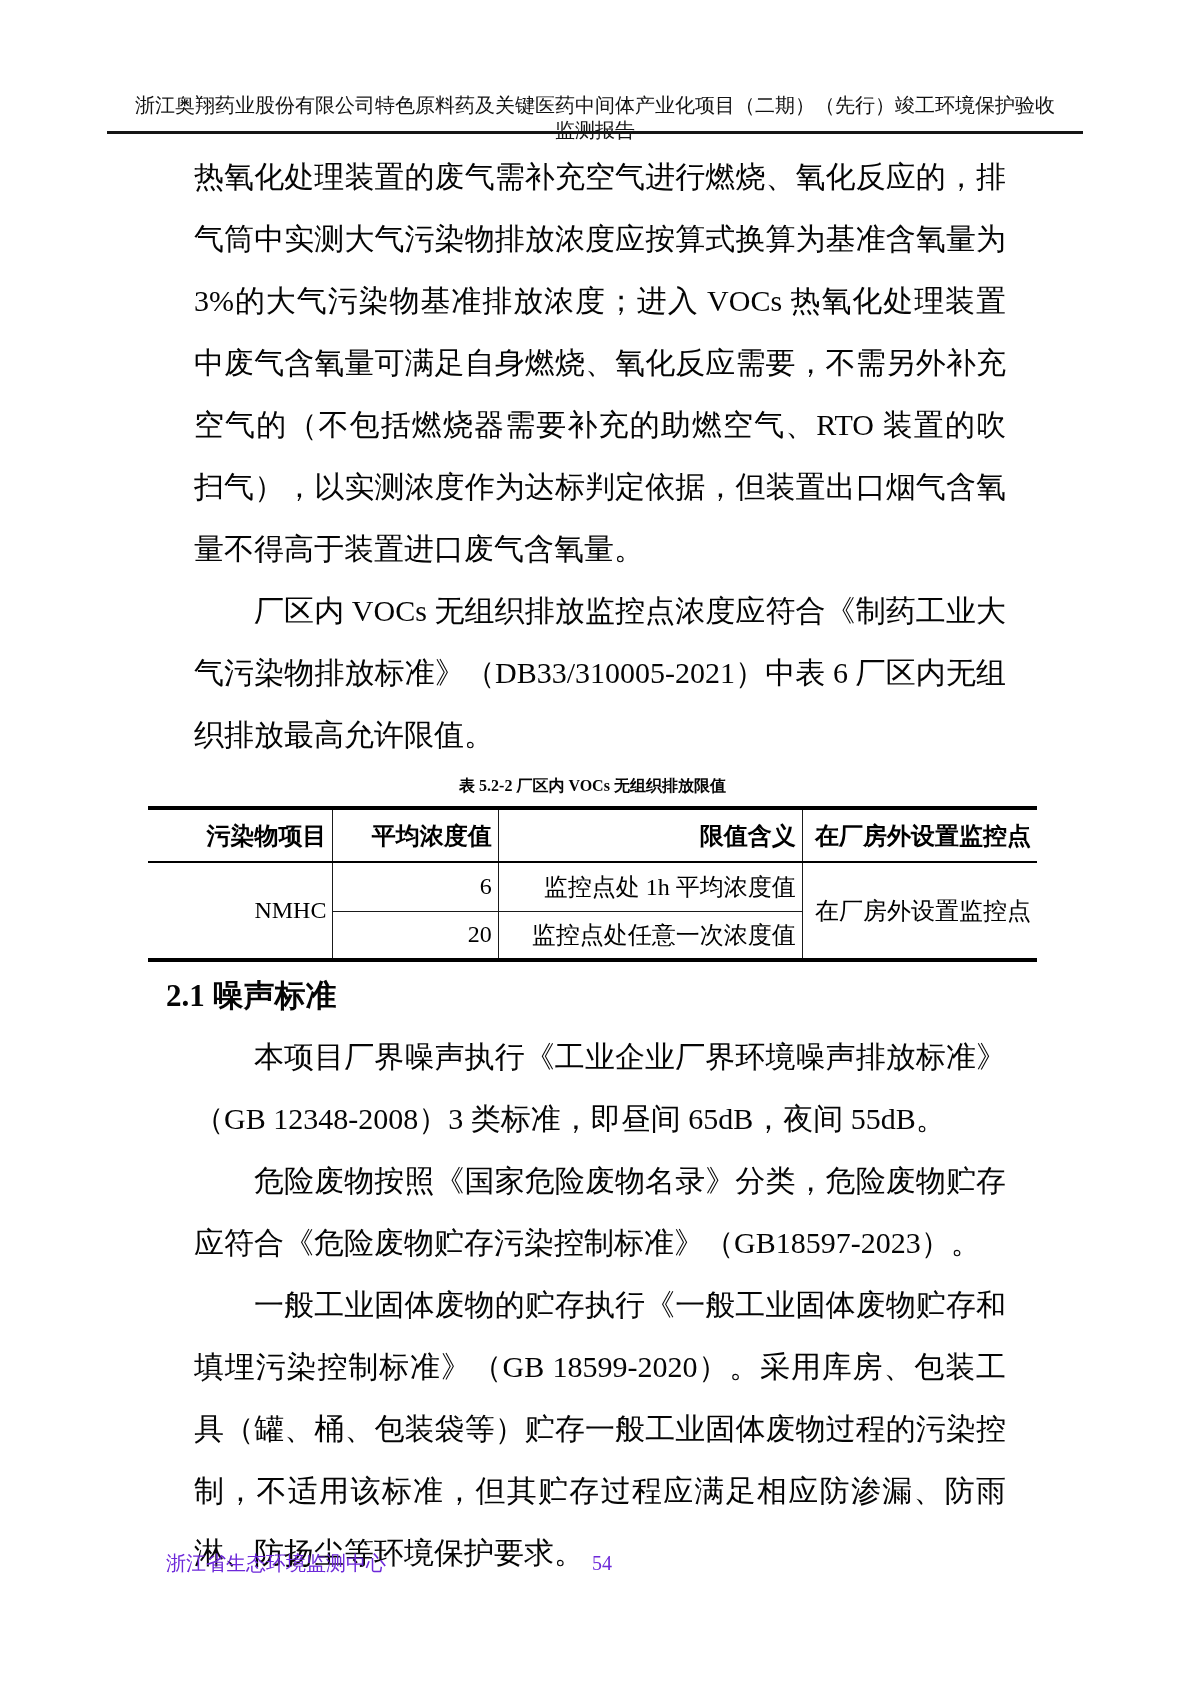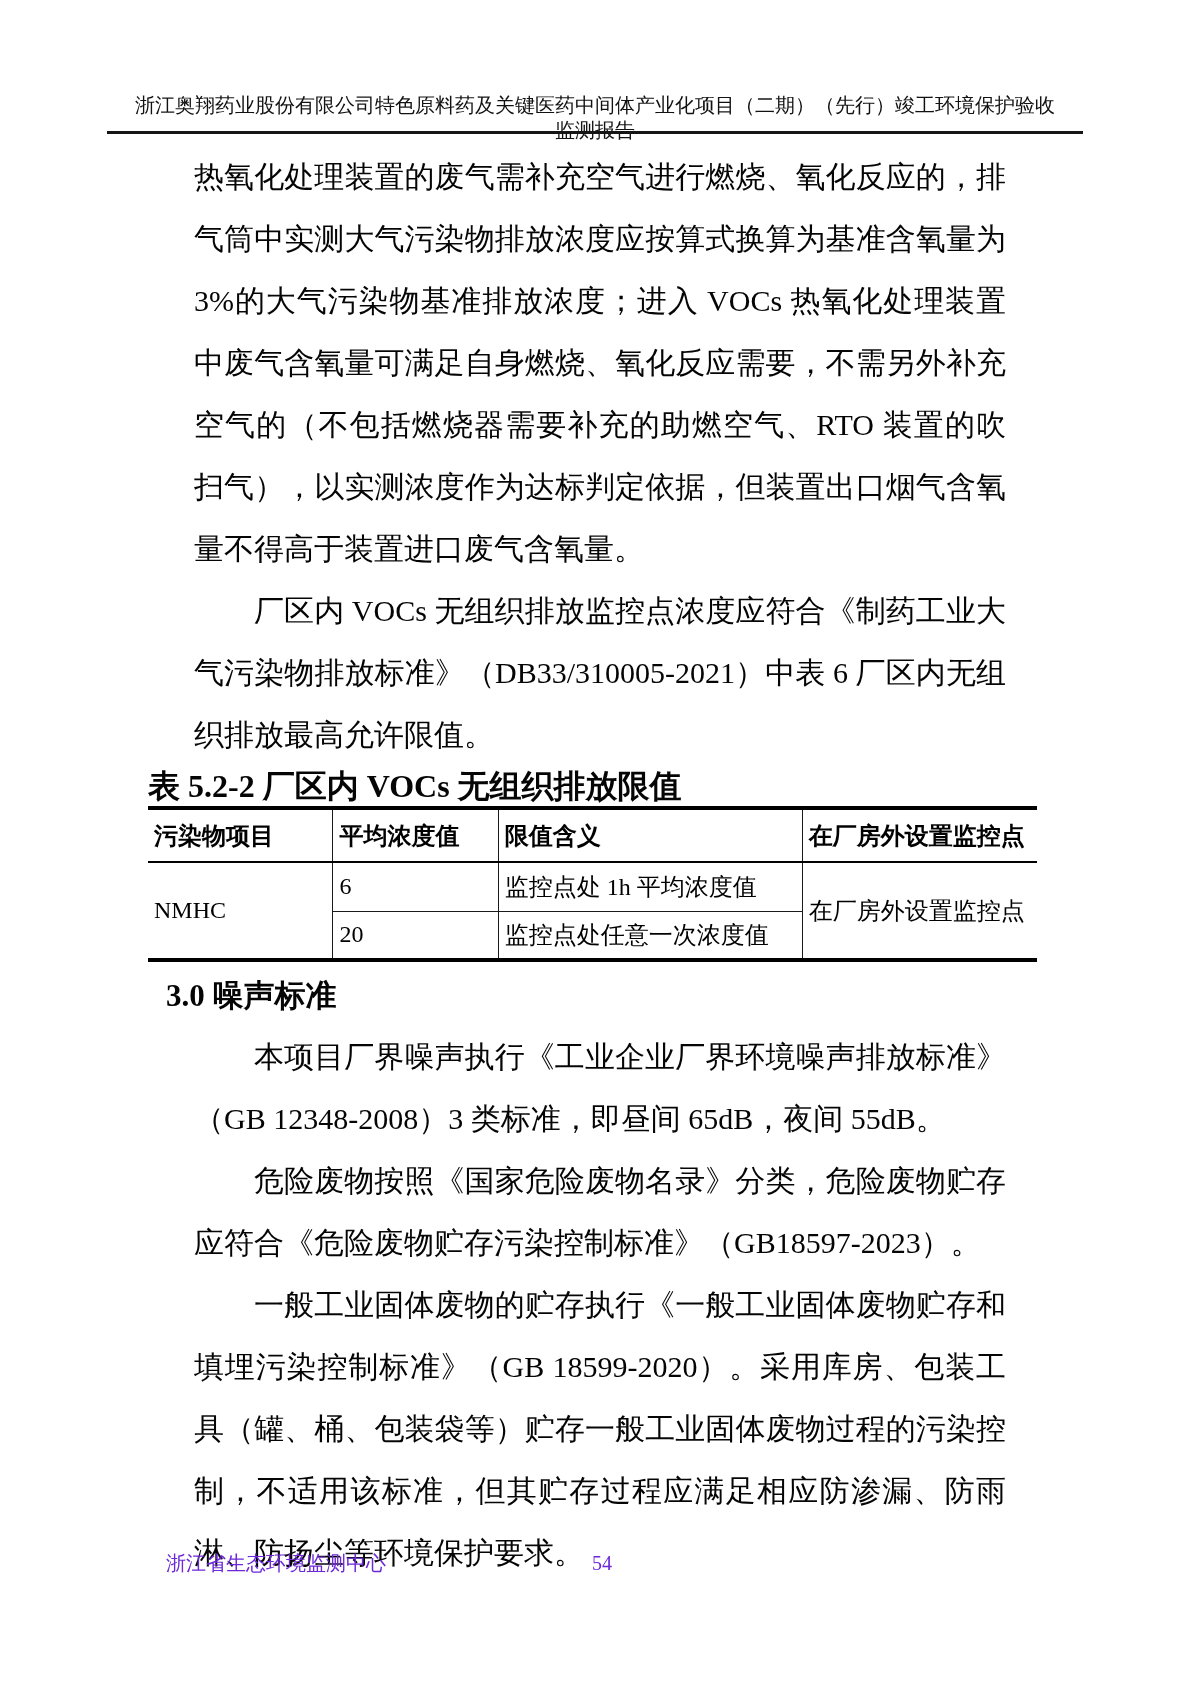--- a/index.html
+++ b/index.html
@@ -45,39 +45,39 @@
     line-height: 62px;
     text-align: justify;
     color: #050505;
     margin-left: 28px;
   }
   .para.indent { text-indent: 2em; }
 
   .table-caption {
     width: 889px;
     margin-left: -18px;
-    text-align: left;
-    font-size: 32px;
+    text-align: center;
+    font-size: 16px;
     font-weight: bold;
     line-height: 40px;
     color: #050505;
   }
 
   
   table.limits {
     width: 889px;
     margin-left: -18px;
     border-collapse: collapse;
     border-top: 4px solid #000;
     border-bottom: 4px solid #000;
     font-size: 24px;
   }
   table.limits th, table.limits td {
     border: 1.6px solid #1a1a1a;
-    text-align: left;
+    text-align: right;
     vertical-align: middle;
     padding: 0 6px;
   }
   table.limits th {
     font-weight: bold;
     height: 54px;
     border-top: none;
     border-bottom: 2px solid #000;
   }
   table.limits td { height: 49px; font-weight: normal; }
@@ -164,21 +164,21 @@
           <td>监控点处 1h 平均浓度值</td>
           <td rowspan="2">在厂房外设置监控点</td>
         </tr>
         <tr>
           <td>20</td>
           <td>监控点处任意一次浓度值</td>
         </tr>
       </tbody>
     </table>
 
-    <h2 class="section-heading">3.0 噪声标准</h2>
+    <h2 class="section-heading">2.1 噪声标准</h2>
 
     <p class="para indent">本项目厂界噪声执行《工业企业厂界环境噪声排放标准》（GB 12348-2008）3 类标准，即昼间 65dB，夜间 55dB。</p>
 
 
     <p class="para indent">危险废物按照《国家危险废物名录》分类，危险废物贮存应符合《危险废物贮存污染控制标准》（GB18597-2023）。</p>
 
     <p class="para indent">一般工业固体废物的贮存执行《一般工业固体废物贮存和填埋污染控制标准》（GB 18599-2020）。采用库房、包装工具（罐、桶、包装袋等）贮存一般工业固体废物过程的污染控制，不适用该标准，但其贮存过程应满足相应防渗漏、防雨淋、防扬尘等环境保护要求。</p>
 
   </div>
 

